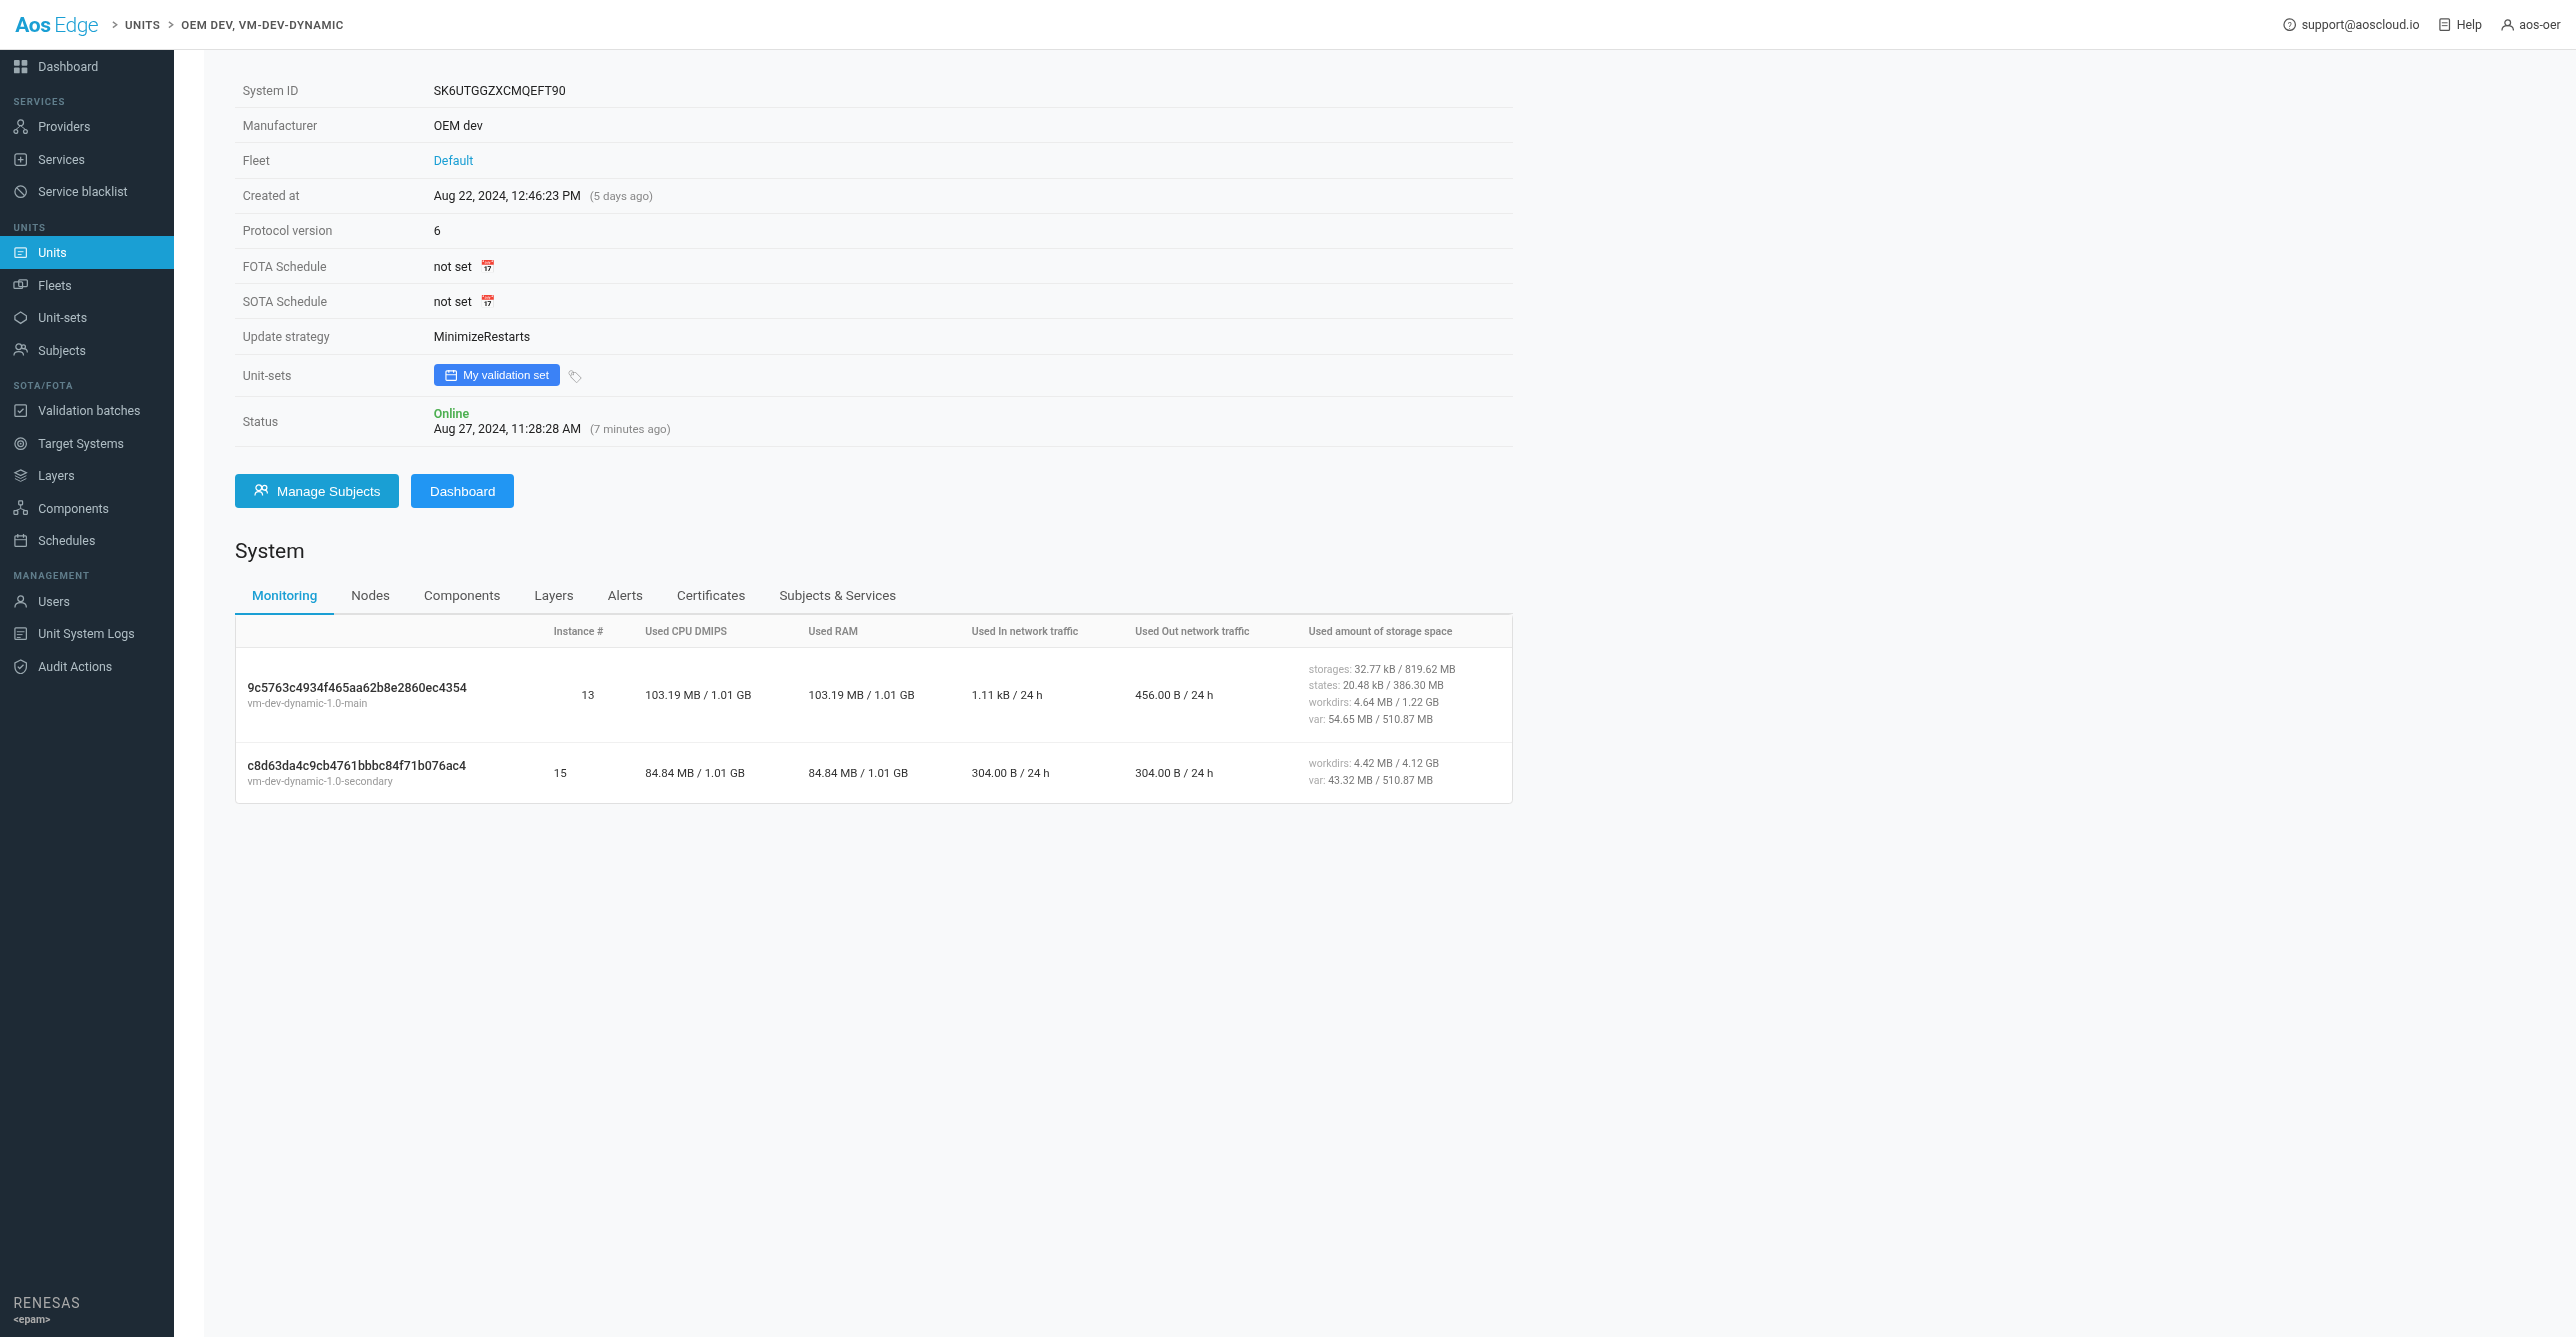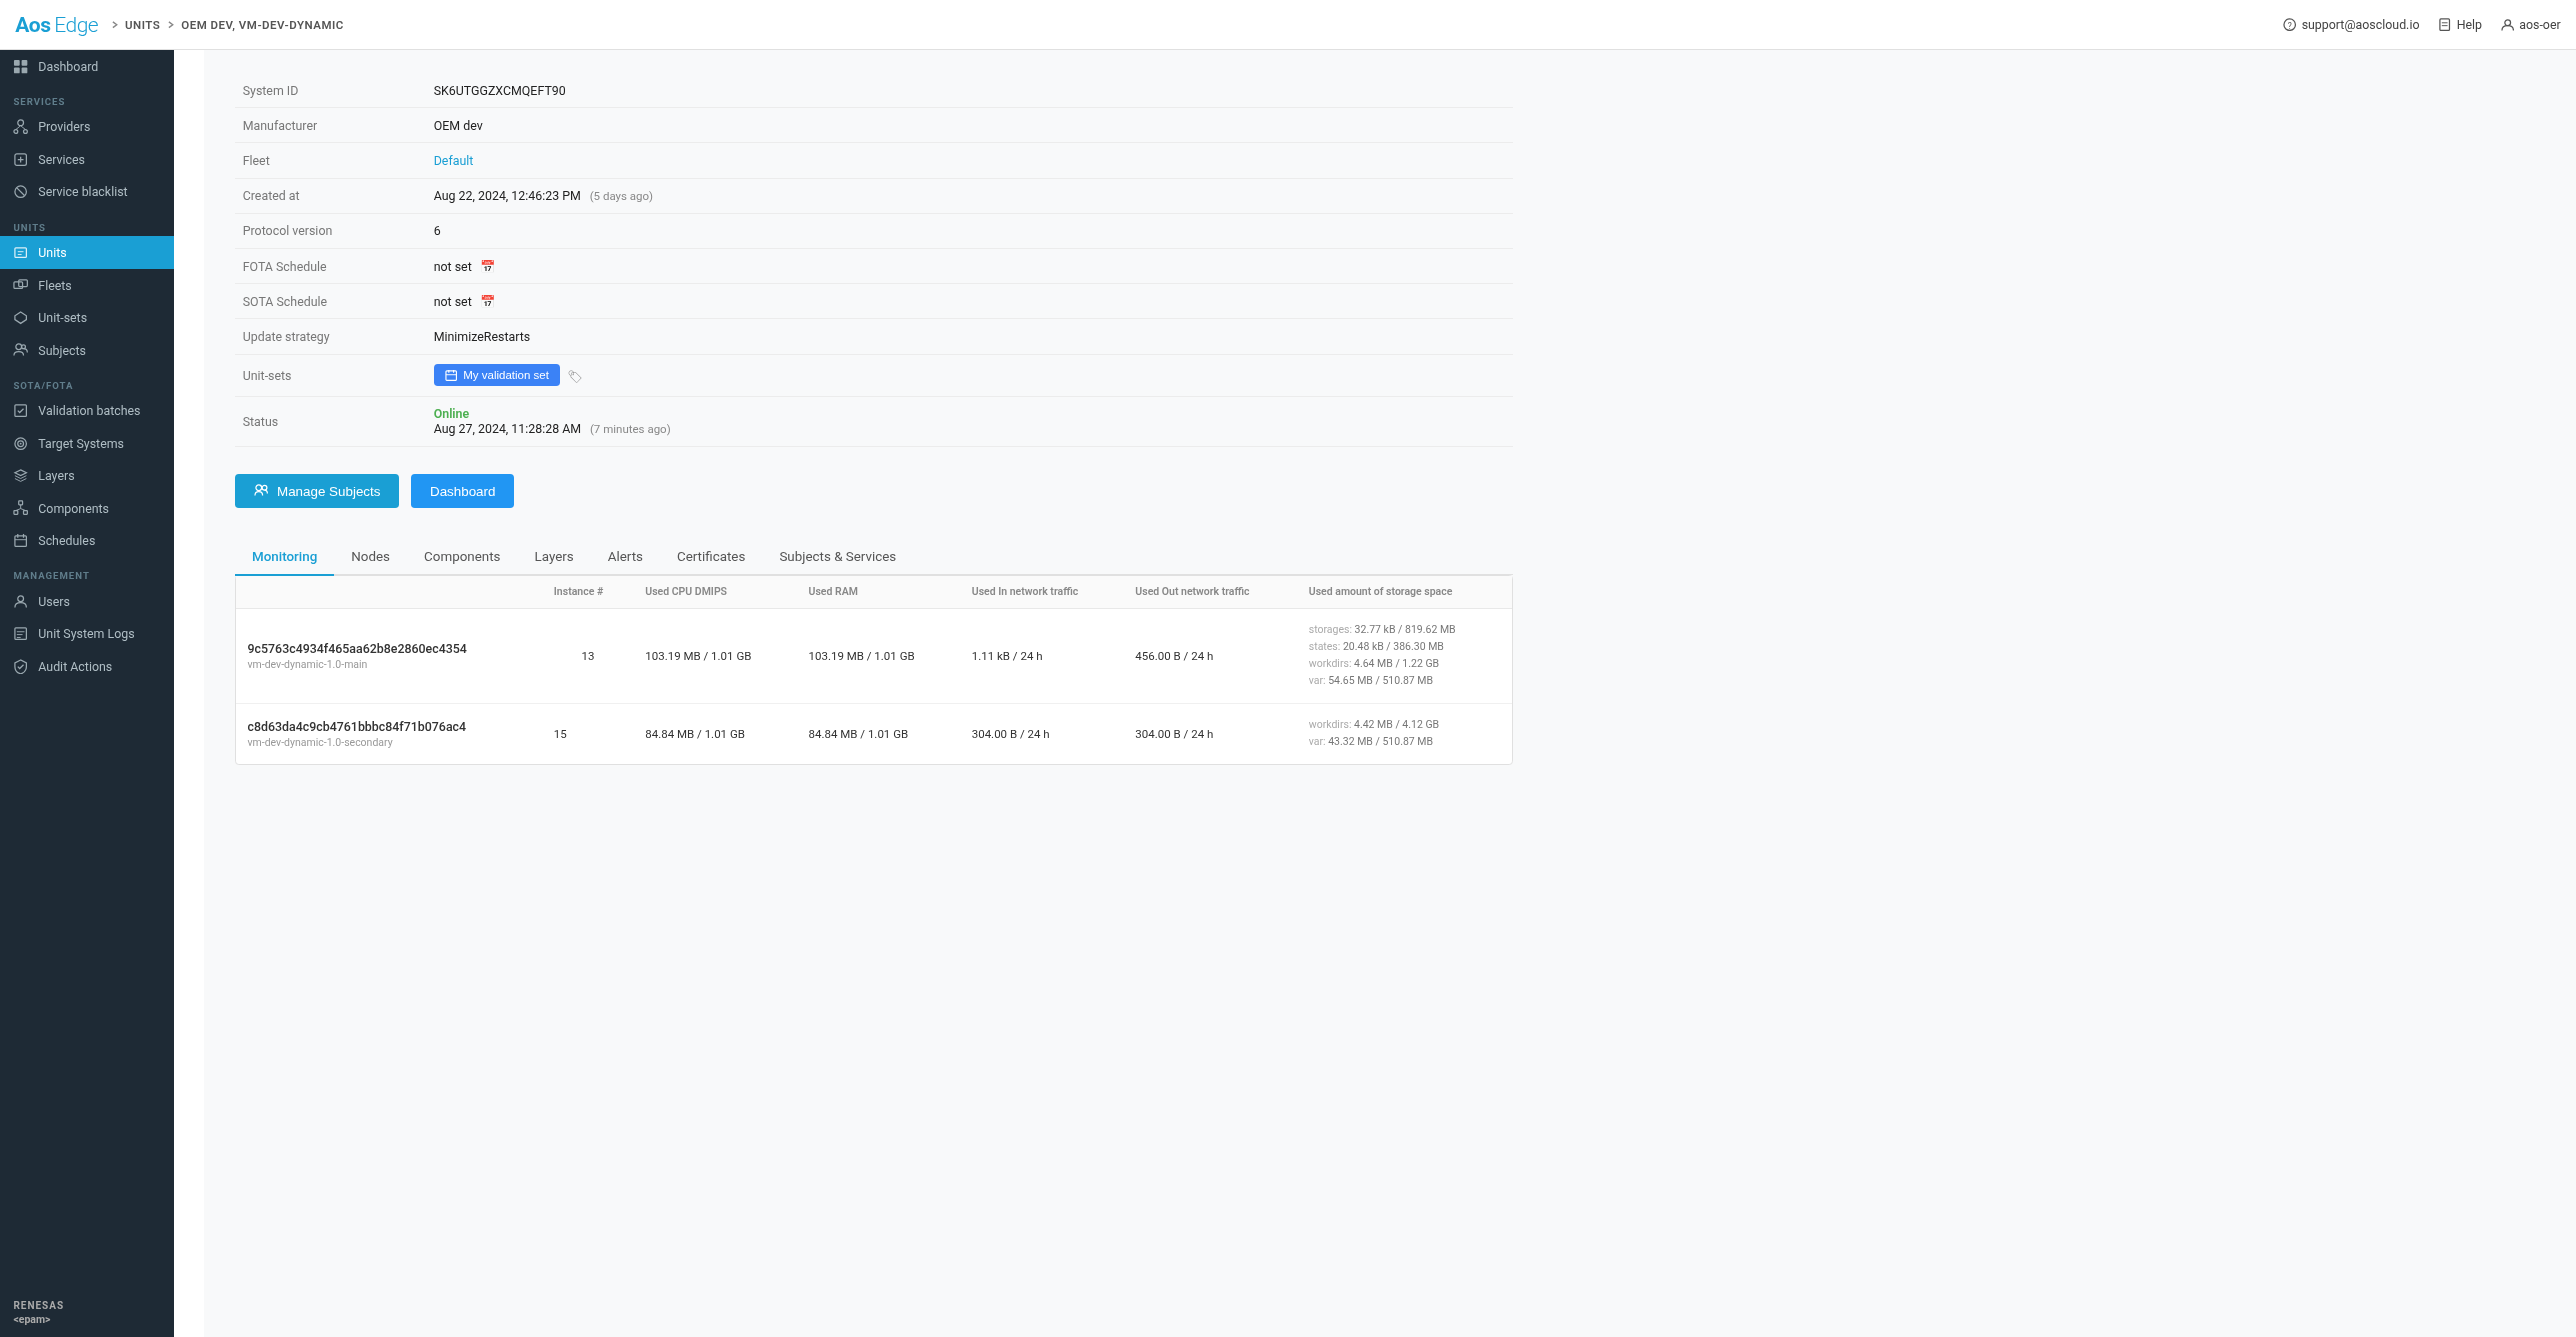--- a/index.html
+++ b/index.html
@@ -20,21 +20,21 @@
     .sidebar { width: 174px; background: #1e2a35; color: #cdd6de; flex-shrink: 0; overflow-y: auto; display: flex; flex-direction: column; }
 
     .sidebar-item { display: flex; align-items: center; gap: 9.6px; padding: 8.6px 13.4px; cursor: pointer; font-size: 12.4px; color: #b0bec5; transition: background 0.15s; }
     .sidebar-item.active { background: #1a9fd4; color: #fff; }
     .sidebar-item .icon { width: 15.3px; height: 15.3px; flex-shrink: 0; opacity: 0.85; }
 
     .sidebar-section-label { padding: 13.4px 13.4px 3.8px; font-size: 9.6px; font-weight: 700; letter-spacing: 1px; color: #607d8b; text-transform: uppercase; }
 
     .sidebar-footer { margin-top: auto; padding: 11.5px 13.4px; display: flex; flex-direction: column; gap: 5.7px; }
     .sidebar-footer-logo { display: flex; flex-direction: column; gap: 1.9px; }
-    .renesas-text { color: #aaa; font-size: 10px; font-weight: 700; letter-spacing: 1px; }
+    .renesas-text { color: #aaa; font-size: 14px; font-weight: 400; letter-spacing: 1px; }
     .epam-text { color: #aaa; font-size: 10.5px; font-weight: 700; }
 
     
     .main { flex: 1; overflow-y: auto; background: #f8f9fa; }
     .main-content { padding: 23px 31px; max-width: 1340px; }
 
     .page-title { font-size: 25px; font-weight: 400; color: #222; margin-bottom: 23px; }
 
     
     .details-table { width: 100%; border-collapse: collapse; margin-bottom: 27px; }
@@ -379,20 +379,21 @@
               <path d="M11 7.5c1.5 0 3 1 3 3.5" fill="none" stroke="#fff" stroke-width="1.3"></path>
               <line x1="13" y1="11" x2="16" y2="11" stroke="#fff" stroke-width="0"></line>
             </svg>
           <span>Manage Subjects</span>
         </button>
         <button class="btn-secondary">
           <span>Dashboard</span>
         </button>
       </div>
 
+      <h2 class="section-title">System</h2>
 
       <div class="tabs">
         <div class="tab active">Monitoring</div>
         <div class="tab">Nodes</div>
         <div class="tab">Components</div>
         <div class="tab">Layers</div>
         <div class="tab">Alerts</div>
         <div class="tab">Certificates</div>
         <div class="tab">Subjects &amp; Services</div>
       </div>

